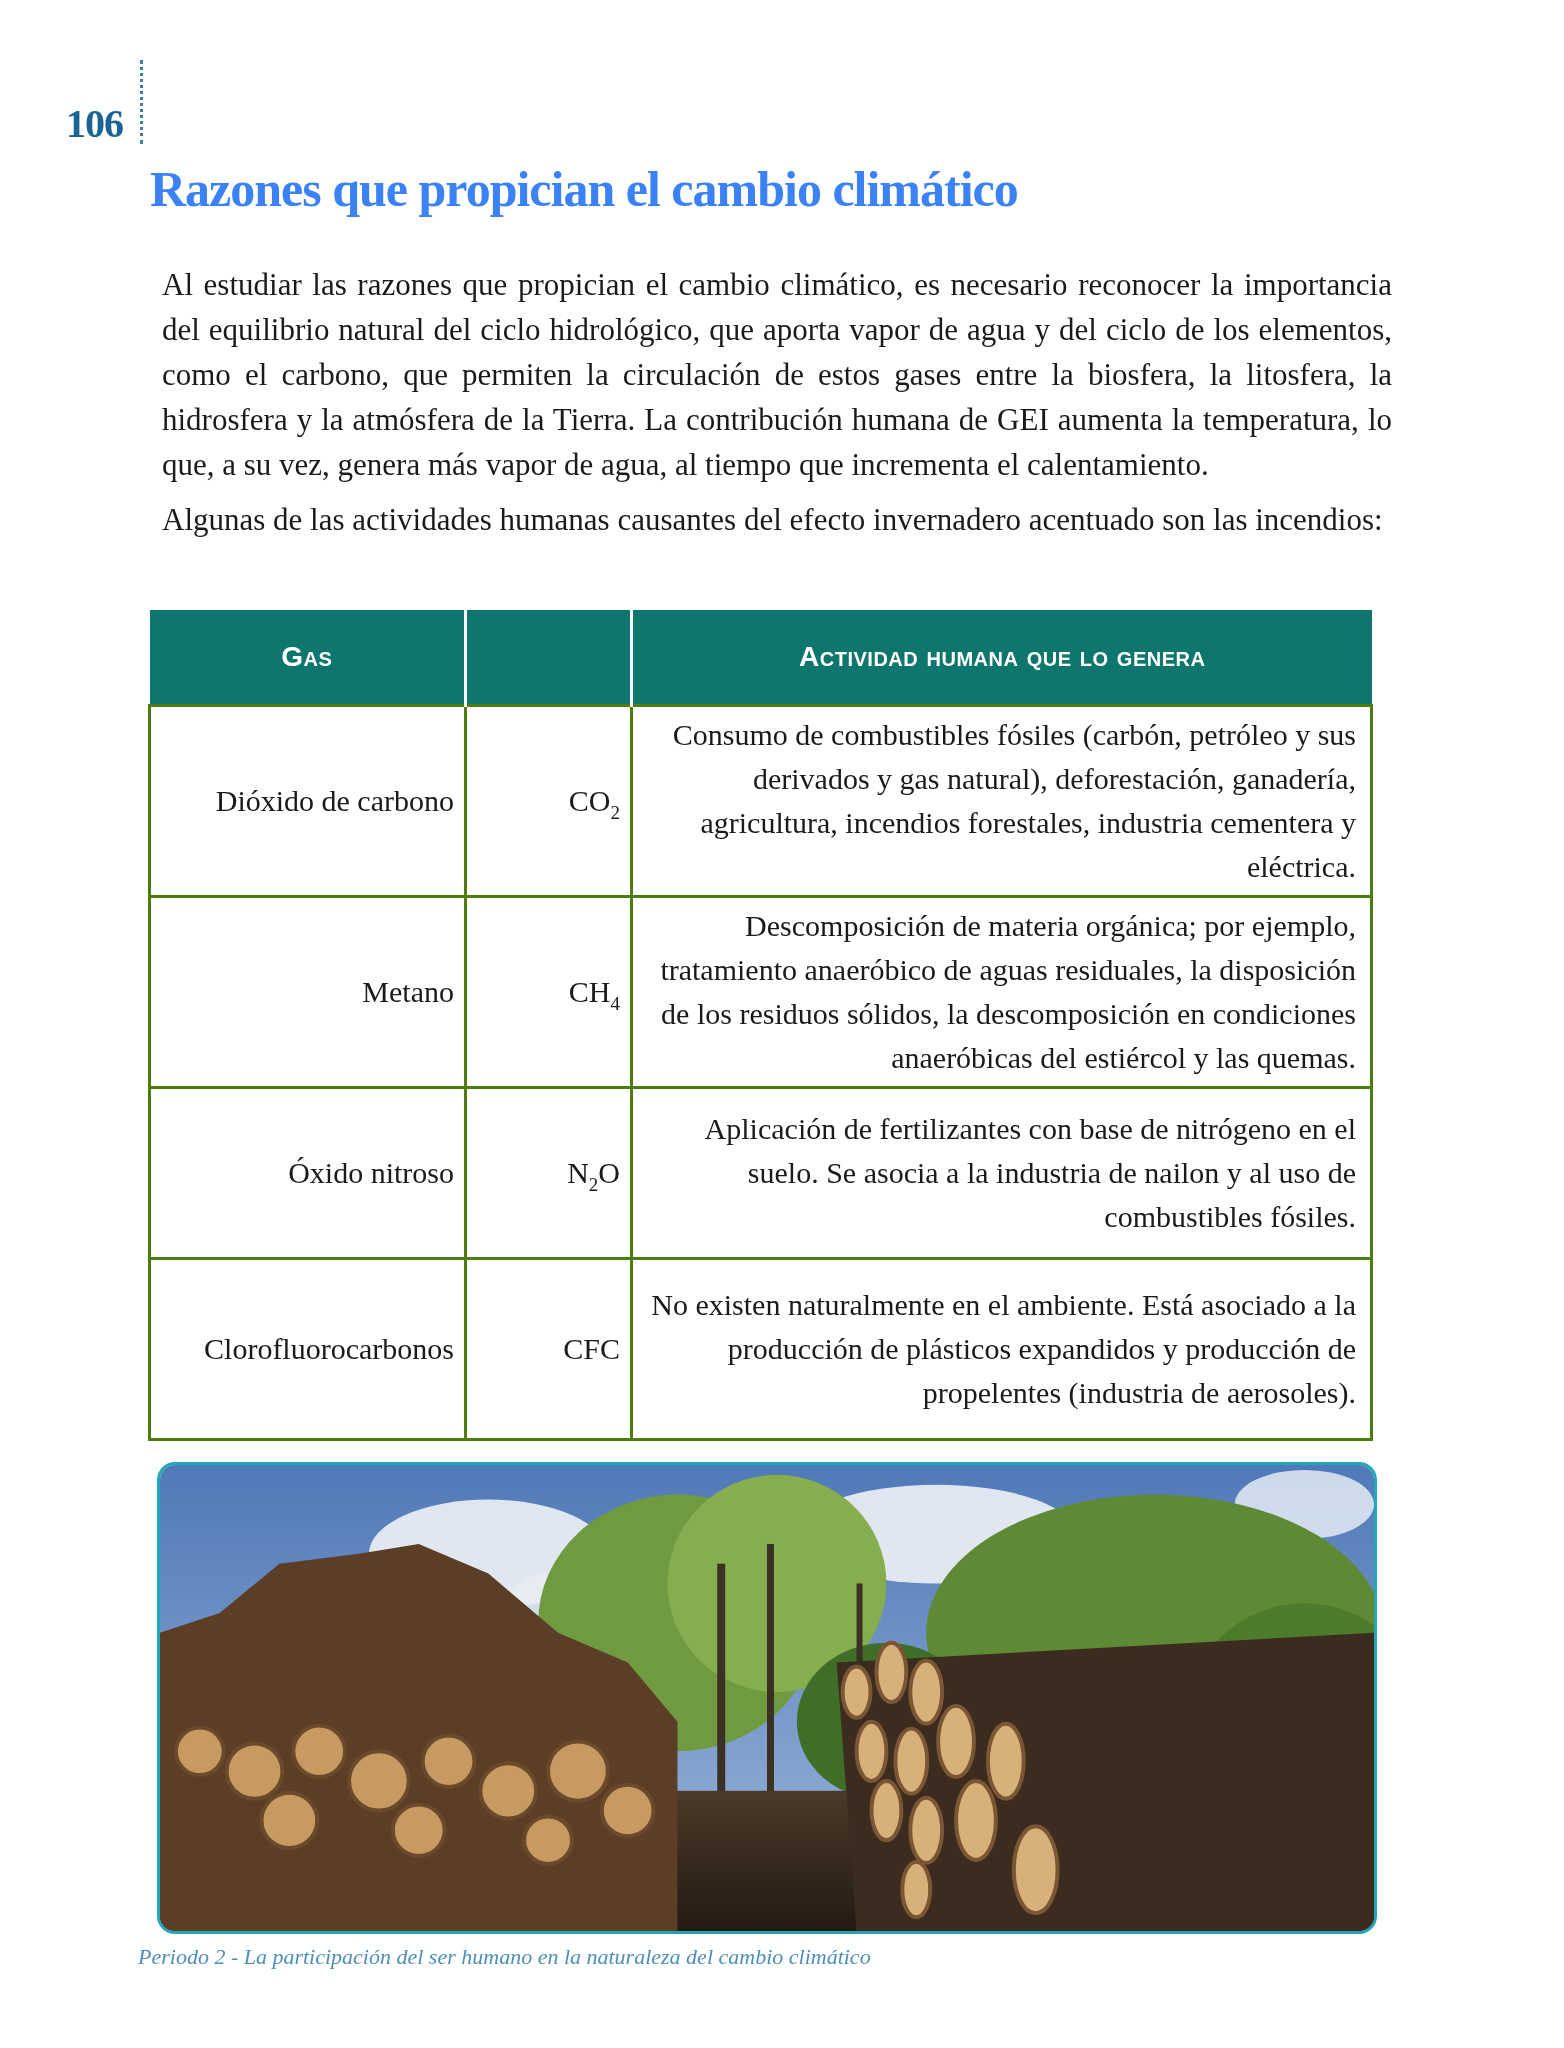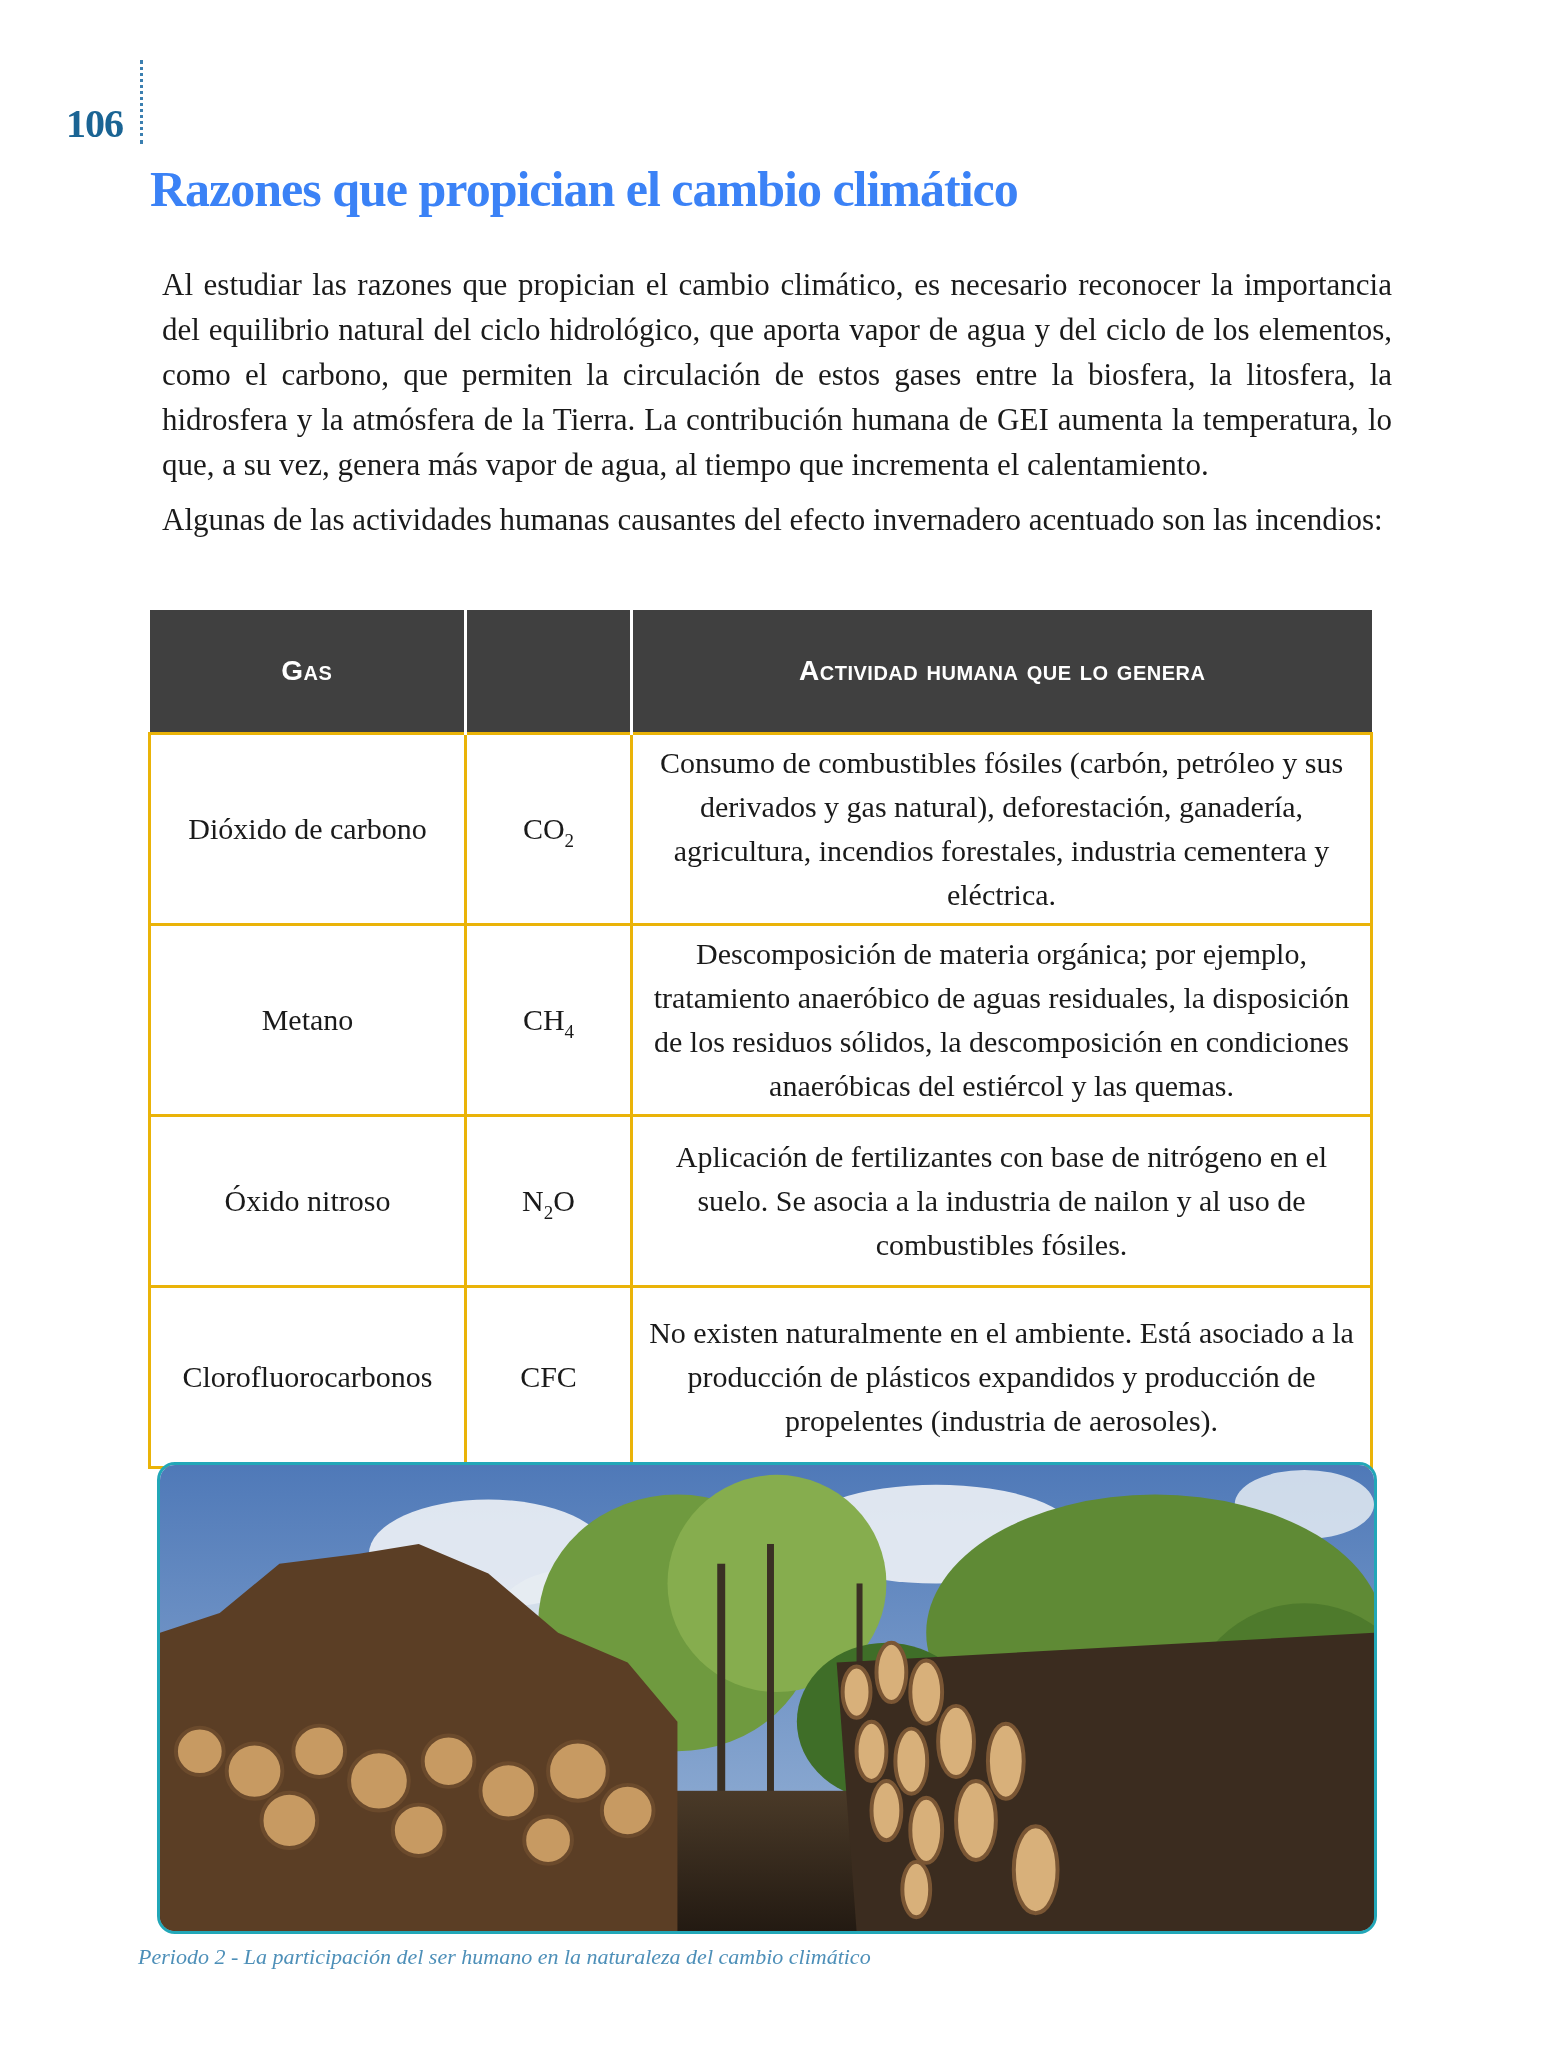--- a/index.html
+++ b/index.html
@@ -7,23 +7,23 @@
   .page-number { position:absolute; left:66px; top:100px; font-size:40px; font-weight:bold; color:#1a6494; letter-spacing:-1px;text-align:center; }
   .page-dots { position:absolute; left:140px; top:60px; height:84px; border-left:3px dotted #3b7fb0; }
   .title { position:absolute; left:150px; top:160px; margin:0; font-size:50px; font-weight:bold; color:#3b82f6; letter-spacing:-1px; white-space:nowrap; }
   .para { position:absolute; left:150px; width:1230px; margin:12px; font-size:31px; line-height:45px; text-align:justify; text-align-last:left; }
   .p1 { top:250px; }
   .p2 { top:485px; text-align-last:left; }
   table.gas-table { position:absolute; left:148px; top:610px; width:1222px; border-collapse:collapse; table-layout:fixed; }
   .gas-table col.c1 { width:316px; }
   .gas-table col.c2 { width:166px; }
   .gas-table col.c3 { width:740px; }
-  .gas-table th { background:#404040; color:#ffffff; font-family:"Liberation Sans", "DejaVu Sans", sans-serif; font-weight:bold; font-size:28px; height:90px; font-variant:small-caps; letter-spacing:0.5px; border-left:3px solid #ffffff; padding:16px; }
+  .gas-table th { background:#0f766e; color:#ffffff; font-family:"Liberation Sans", "DejaVu Sans", sans-serif; font-weight:bold; font-size:28px; height:90px; font-variant:small-caps; letter-spacing:0.5px; border-left:3px solid #ffffff; padding:2px; }
   .gas-table th:first-child { border-left:none; }
-  .gas-table td { border:3px solid #eab308; text-align:center; vertical-align:middle; font-size:30px; line-height:44px; padding:0 10px; }
+  .gas-table td { border:3px solid #4d7c0f; text-align:right; vertical-align:middle; font-size:30px; line-height:44px; padding:0 10px; }
   .gas-table td.desc { padding:4px 14px; }
   .gas-table tr.r1 td { height:180px; }
   .gas-table tr.r2 td { height:180px; }
   .gas-table tr.r3 td { height:160px; }
   .gas-table tr.r4 td { height:170px; }
   .formula sub { font-size:19px; vertical-align:-8px; line-height:0; }
   .photo { position:absolute; left:157px; top:1462px; width:1220px; height:472px; border:3px solid #22a7b8; border-radius:18px; overflow:hidden; box-sizing:border-box; }
   .photo svg { display:block; width:100%; height:100%; }
   .footer { position:absolute; left:138px; top:1944px; font-size:22px; font-style:italic; color:#4d8fb8; white-space:nowrap; }
 </style>

